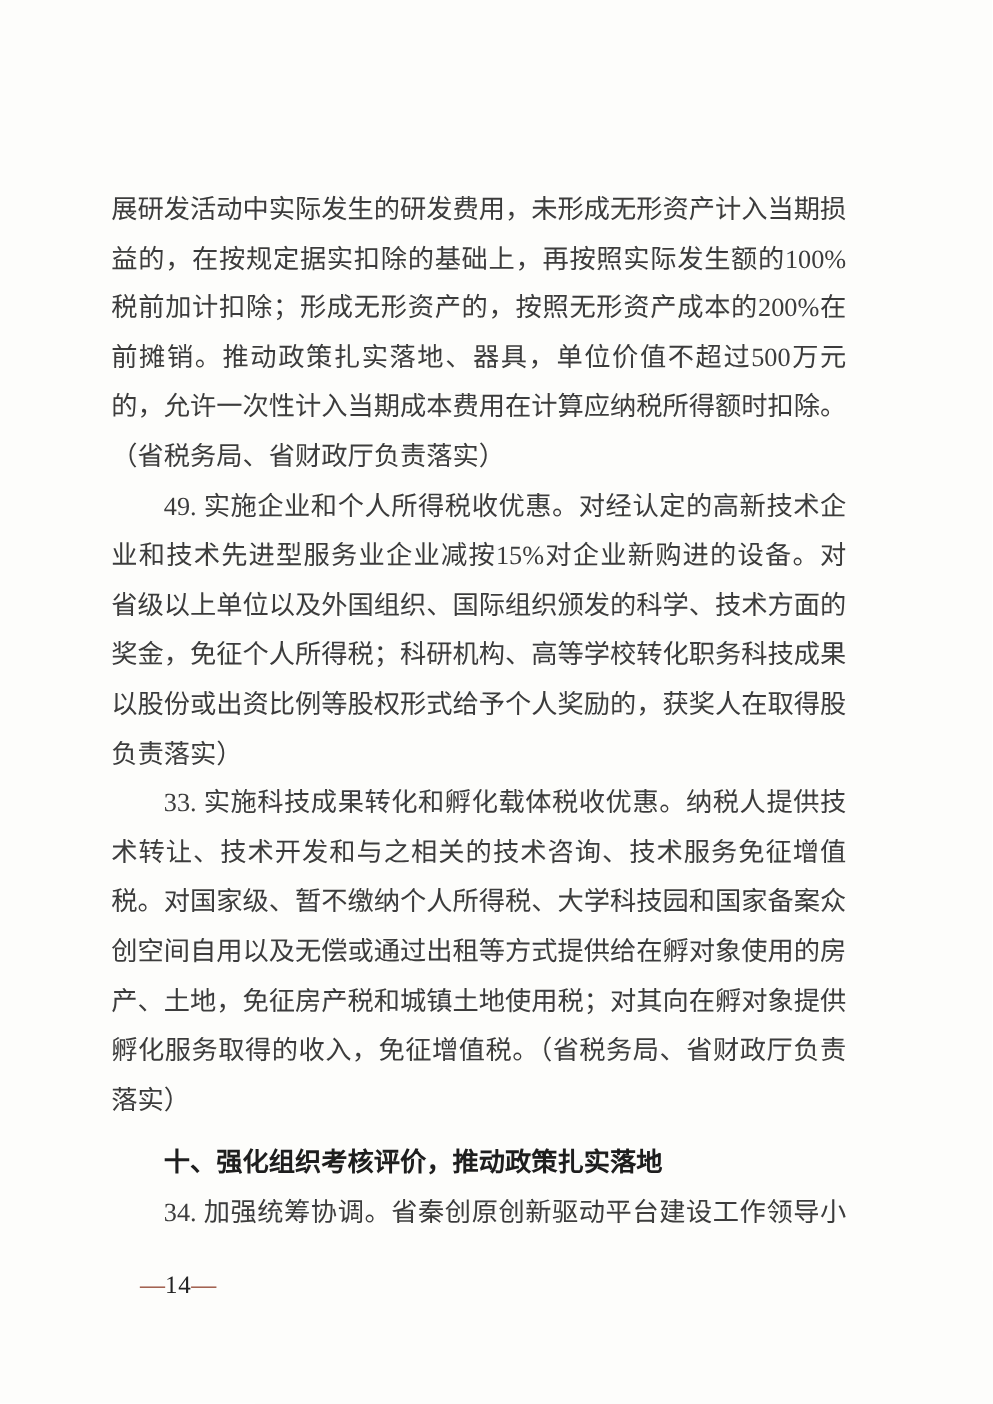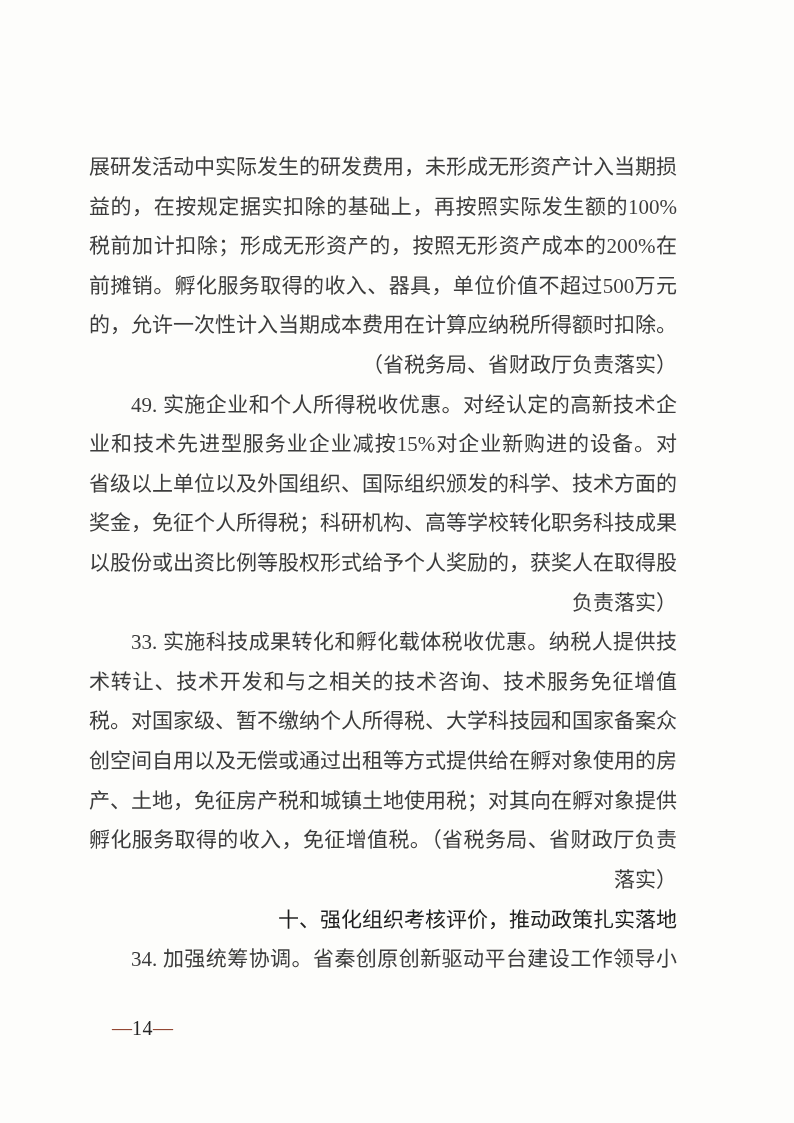--- a/index.html
+++ b/index.html
@@ -20,34 +20,35 @@
     position: absolute;
     left: 89px;
     top: 148px;
     width: 588px;
   }
   .line {
     height: 39.6px;
     line-height: 39.6px;
     font-size: 21px;
     color: var(--text-color, #3c3c3c);
-    text-align: right;
+    text-align: left;
     overflow: hidden;
   }
   .line.just {
     text-align: justify;
     text-align-last: justify;
   }
   .line.indent {
     padding-left: 42px;
   }
   .line.heading {
     font-family: "Liberation Sans", sans-serif;
-    font-weight: normal;
+    font-weight: bold;
     color: var(--heading-color, #1e1e1e);
+    margin-top: 11px;
   }
   .page-footer {
     position: absolute;
     left: 112px;
     top: 1014px;
     height: 28px;
     line-height: 28px;
     font-size: 20px;
     white-space: nowrap;
   }
@@ -61,21 +62,21 @@
   }
 </style>
 </head>
 <body>
 
 <div class="page">
   <main class="content" id="content">
       <div class="line just">展研发活动中实际发生的研发费用，未形成无形资产计入当期损</div>
       <div class="line just">益的，在按规定据实扣除的基础上，再按照实际发生额的100%在</div>
       <div class="line just">税前加计扣除；形成无形资产的，按照无形资产成本的200%在税</div>
-      <div class="line just">前摊销。孵化服务取得的收入、器具，单位价值不超过500万元</div>
+      <div class="line just">前摊销。推动政策扎实落地、器具，单位价值不超过500万元</div>
       <div class="line just">的，允许一次性计入当期成本费用在计算应纳税所得额时扣除。</div>
       <div class="line">（省税务局、省财政厅负责落实）</div>
       <div class="line indent just">49. 实施企业和个人所得税收优惠。对经认定的高新技术企</div>
       <div class="line just">业和技术先进型服务业企业减按15%对企业新购进的设备。对</div>
       <div class="line just">省级以上单位以及外国组织、国际组织颁发的科学、技术方面的</div>
       <div class="line just">奖金，免征个人所得税；科研机构、高等学校转化职务科技成果</div>
       <div class="line just">以股份或出资比例等股权形式给予个人奖励的，获奖人在取得股</div>
       <div class="line">负责落实）</div>
       <div class="line indent just">33. 实施科技成果转化和孵化载体税收优惠。纳税人提供技</div>
       <div class="line just">术转让、技术开发和与之相关的技术咨询、技术服务免征增值</div>

